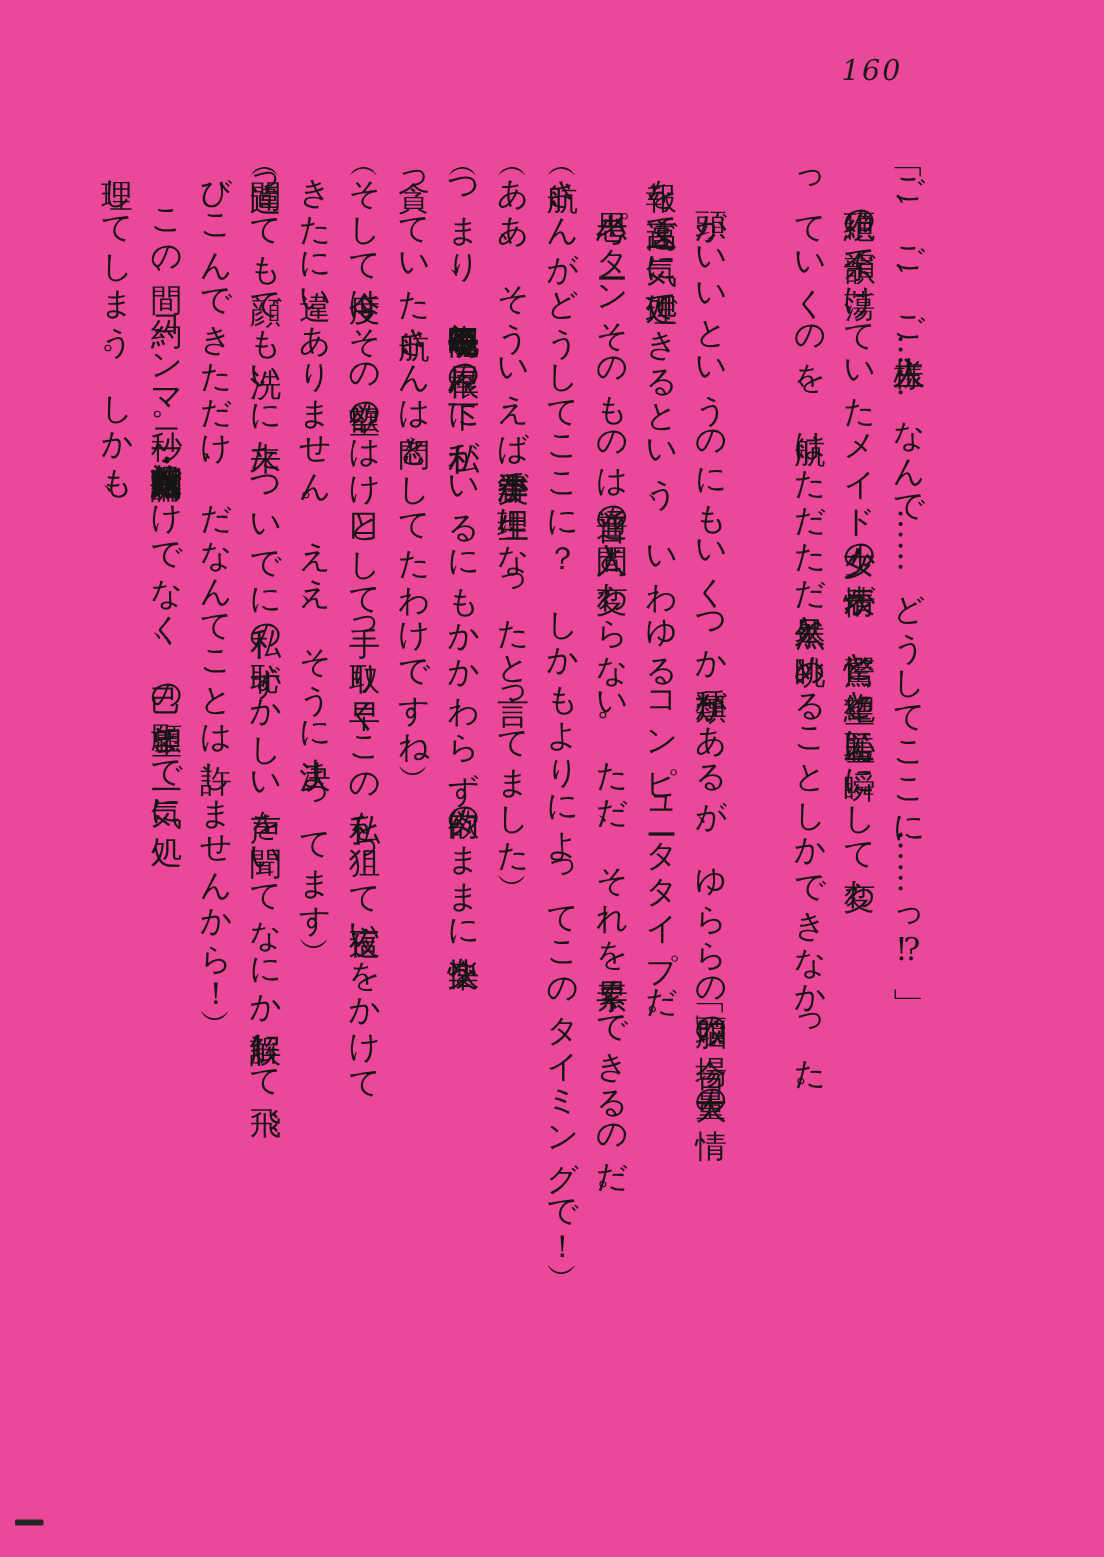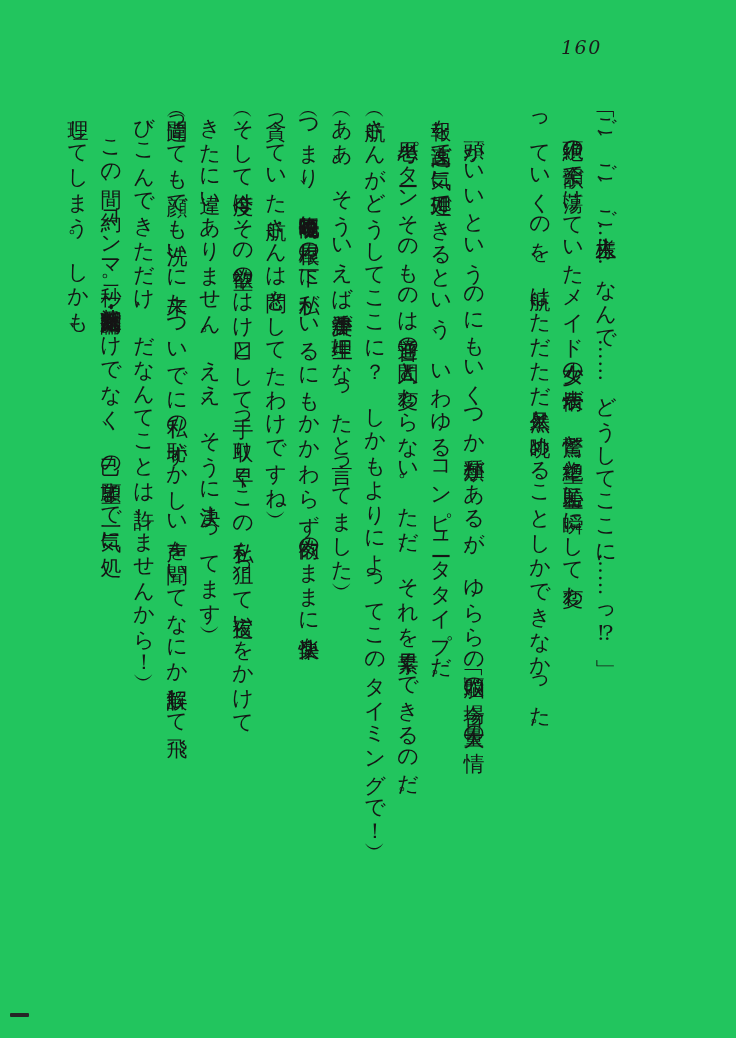--- a/index.html
+++ b/index.html
@@ -7,21 +7,21 @@
     padding: 0;
     width: 736px;
     height: 1038px;
     background: #fafaf8;
     font-family: "DejaVu Serif", "Liberation Serif", serif;
   }
   .page {
     position: relative;
     width: 736px;
     height: 1038px;
-    background: #22c55e;
+    background: #ec4899;
     overflow: hidden;
   }
   .page-number {
     position: absolute;
     top: 36px;
     left: 561px;
     font-style: italic;
     font-size: 19px;
     letter-spacing: 1.5px;
     color: #1b1b1b;

